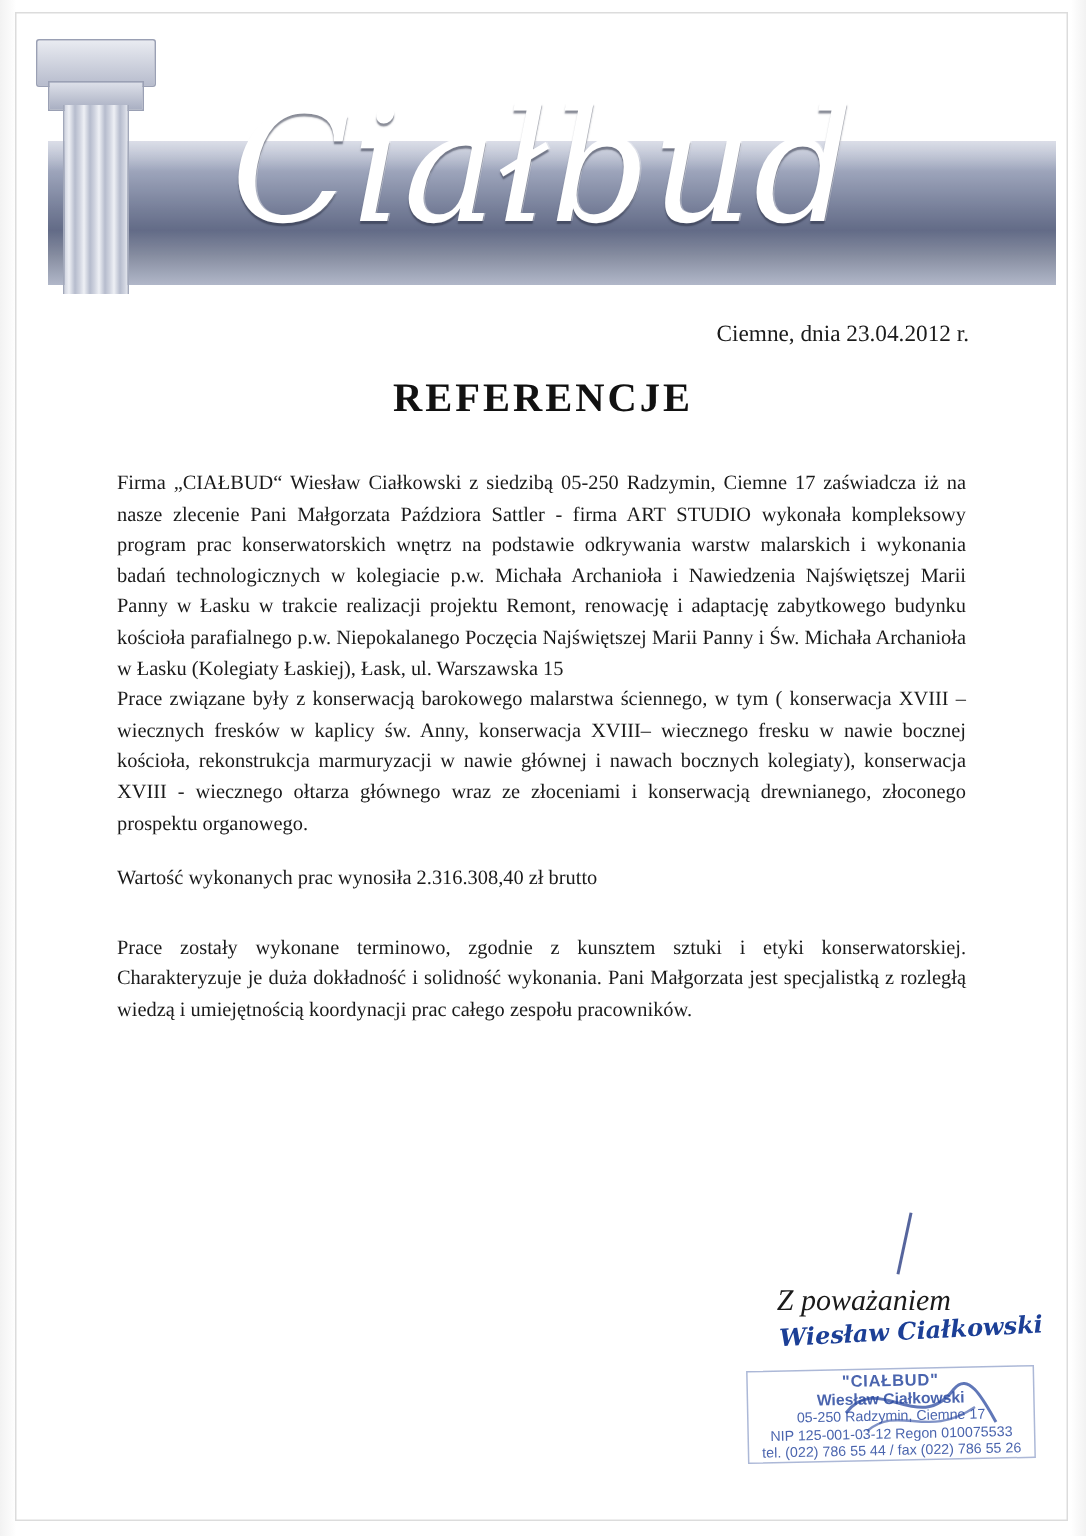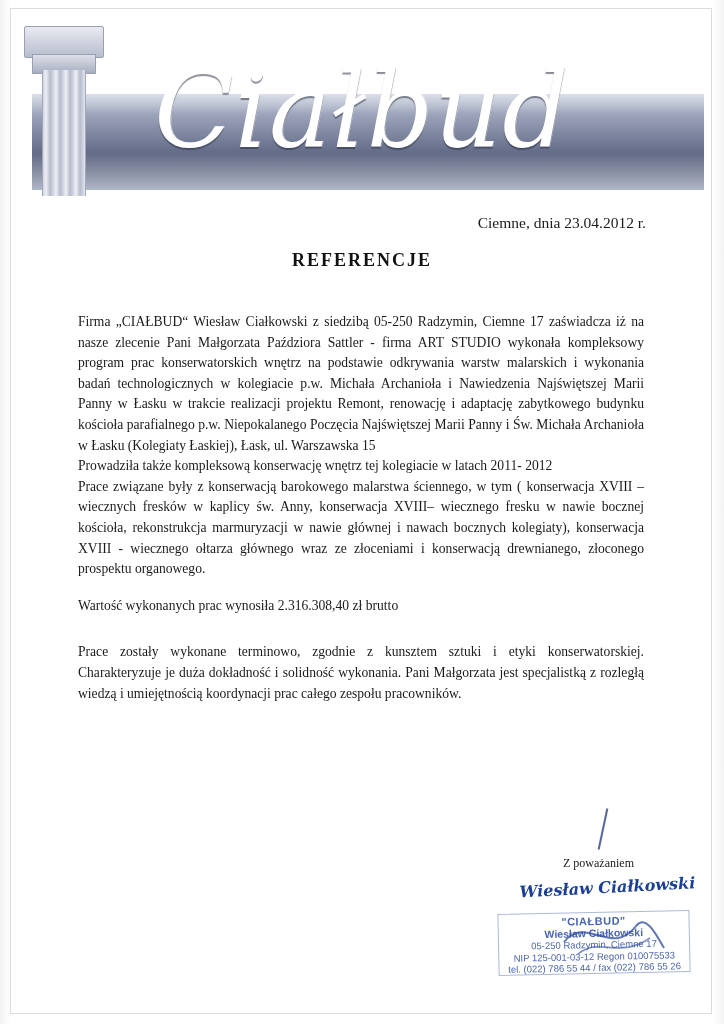--- a/index.html
+++ b/index.html
@@ -125,21 +125,21 @@
     right: 78px;
     top: 214px;
     font-size: 15.5px;
     color: #1b1b1b;
   }
   .title {
     position: absolute;
     left: 0; right: 0;
     top: 250px;
     text-align: center;
-    font-size: 18px;
+    font-size: 27px;
     font-weight: bold;
     letter-spacing: 2px;
     color: #111111;
   }
   .content {
     position: absolute;
     left: 78px;
     top: 312px;
     width: 566px;
     font-size: 13.6px;
@@ -153,22 +153,23 @@
   .content p.gap {
     margin-top: 16px;
   }
   .content p.gap-lg {
     margin-top: 26px;
   }
   .closing {
     position: absolute;
     right: 90px;
     top: 856px;
-    font-size: 12px;
+    font-size: 20px;
     color: #1a1a1a;
+    font-style: italic;
   }
   
   .signature {
     position: absolute;
     left: 520px;
     top: 878px;
     width: 170px;
     height: 40px;
     font-family: "DejaVu Serif", serif;
     font-style: italic;
@@ -235,21 +236,20 @@
     </div>
     <div class="lh-logo">Ciałbud</div>
   </div>
 
   <div class="place-date">Ciemne, dnia 23.04.2012 r.</div>
 
   <div class="title">REFERENCJE</div>
 
   <div class="content">
     <p>Firma „CIAŁBUD“ Wiesław Ciałkowski z siedzibą 05-250 Radzymin, Ciemne 17 zaświadcza iż na nasze zlecenie Pani Małgorzata Paździora Sattler  - firma ART STUDIO wykonała kompleksowy program prac konserwatorskich wnętrz na podstawie odkrywania warstw malarskich i wykonania badań technologicznych w  kolegiacie p.w. Michała Archanioła i Nawiedzenia Najświętszej Marii Panny w Łasku w trakcie realizacji projektu Remont, renowację i adaptację zabytkowego budynku kościoła parafialnego p.w. Niepokalanego Poczęcia Najświętszej Marii Panny i Św. Michała Archanioła w Łasku (Kolegiaty Łaskiej), Łask, ul. Warszawska 15</p>
-    <p>Prowadziła także kompleksową konserwację wnętrz tej kolegiacie w latach 2011- 2012</p>
     <p>Prace związane były z konserwacją barokowego malarstwa ściennego, w tym ( konserwacja XVIII – wiecznych fresków w kaplicy św. Anny, konserwacja  XVIII– wiecznego fresku w nawie bocznej kościoła, rekonstrukcja marmuryzacji w nawie głównej i nawach bocznych kolegiaty), konserwacja XVIII - wiecznego ołtarza głównego wraz ze złoceniami i  konserwacją drewnianego, złoconego prospektu organowego.</p>
     <p class="gap">Wartość wykonanych prac wynosiła 2.316.308,40 zł brutto</p>
     <p class="gap-lg">Prace zostały wykonane terminowo, zgodnie z kunsztem sztuki i etyki konserwatorskiej. Charakteryzuje  je  duża  dokładność  i  solidność  wykonania.  Pani Małgorzata jest specjalistką z rozległą wiedzą i  umiejętnością  koordynacji prac całego zespołu pracowników.</p>
   </div>
 
   <div class="closing">Z poważaniem</div>
 
   <div class="sig-stroke"></div>
 
   <div class="signature">Wiesław Ciałkowski</div>

